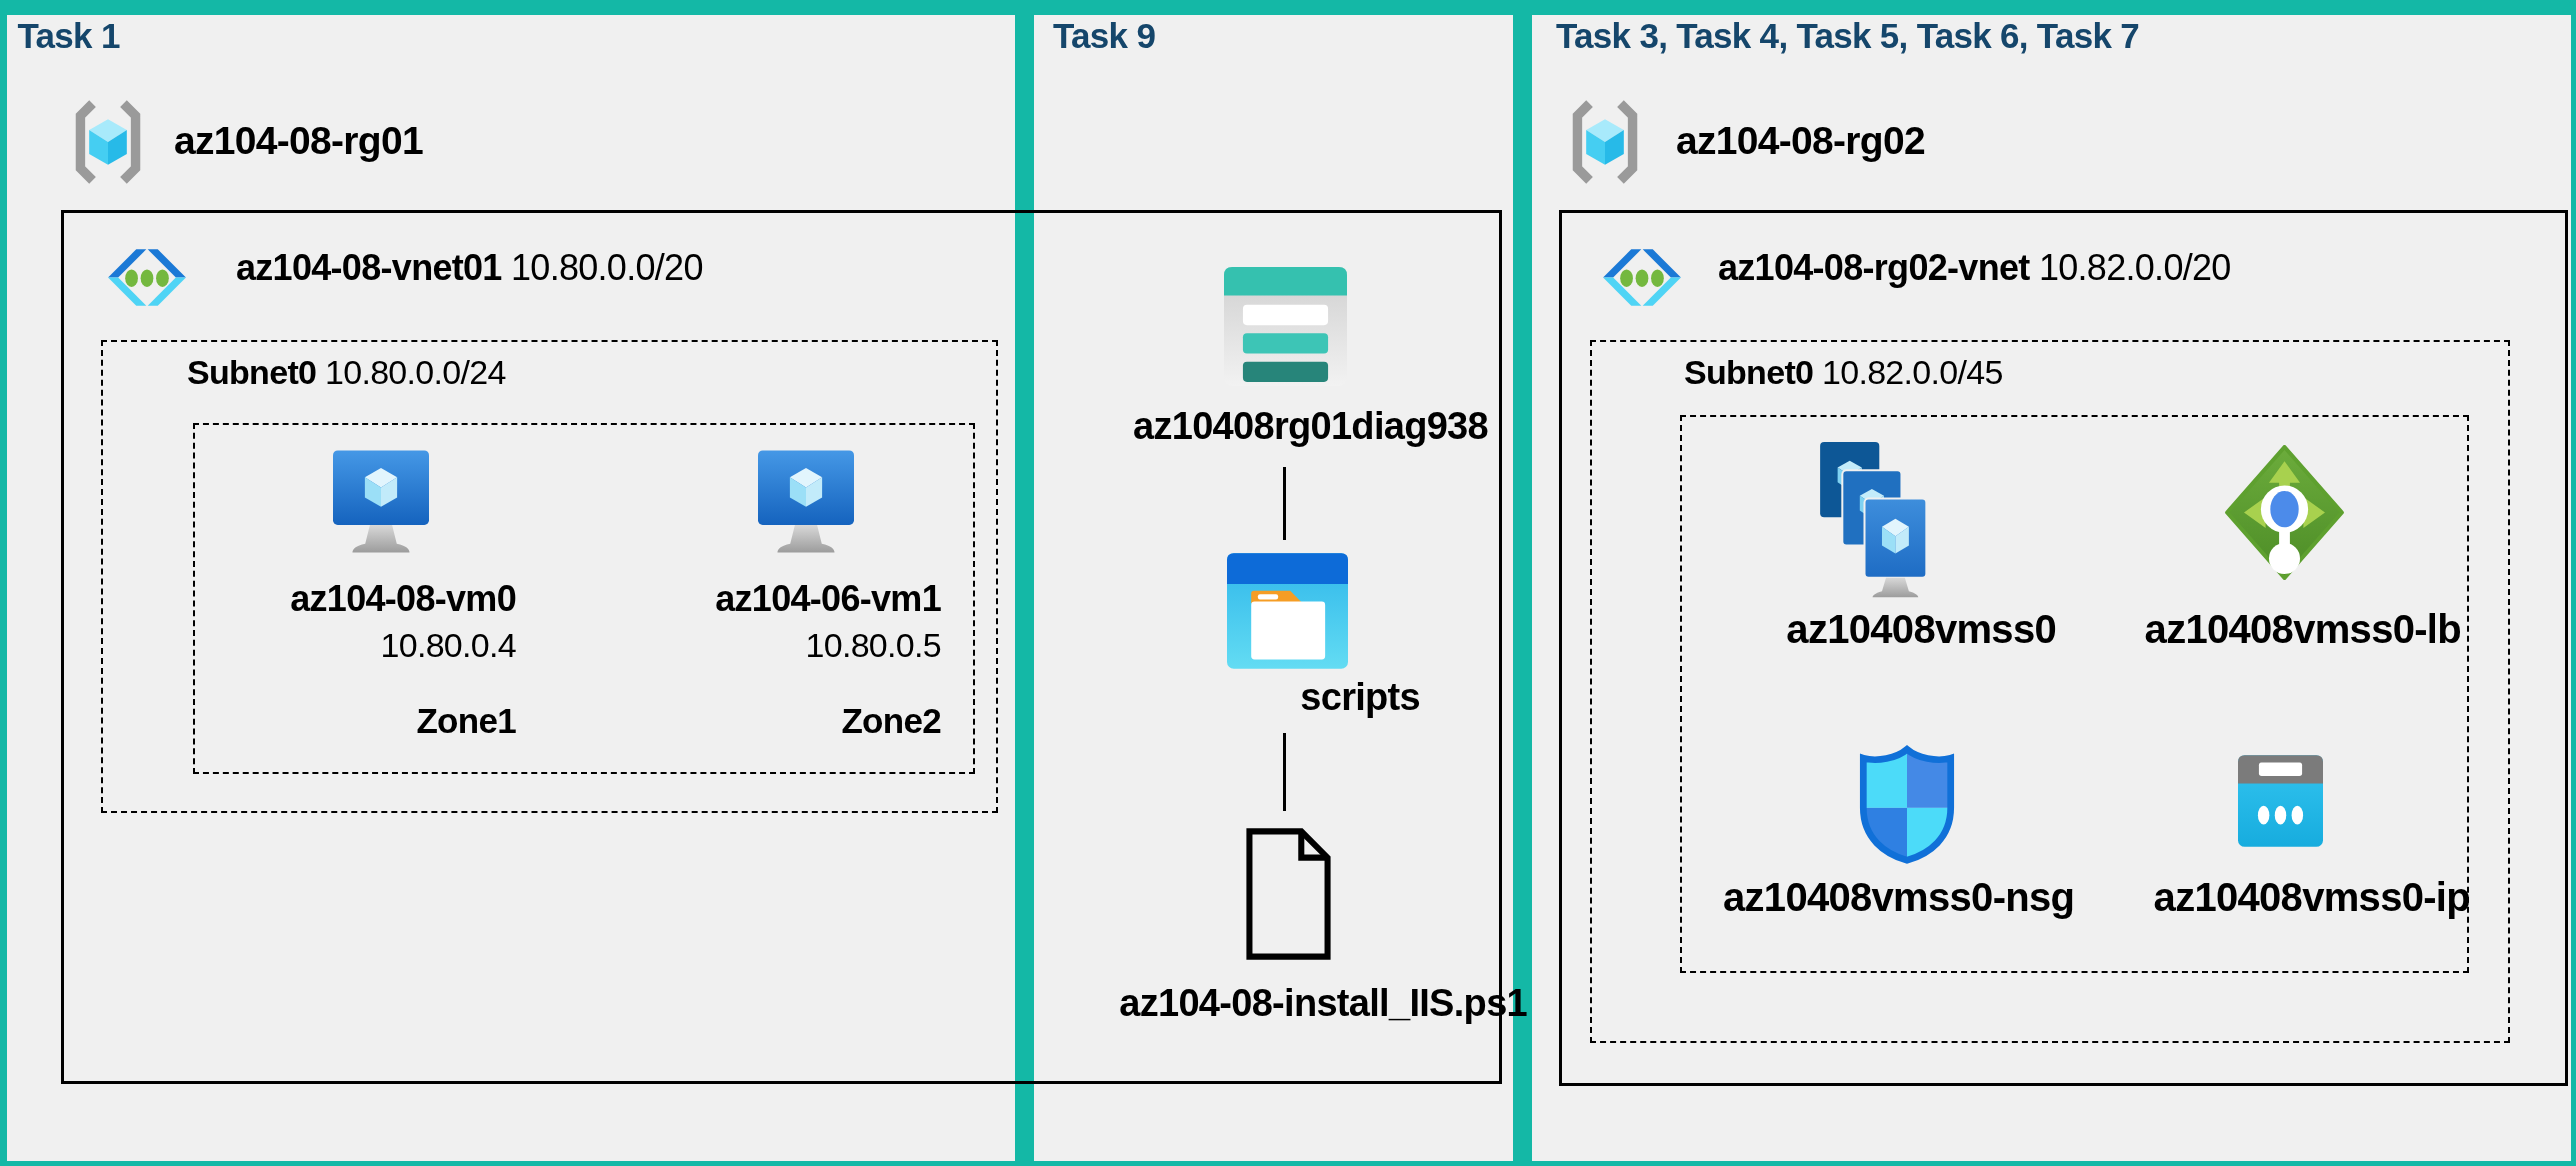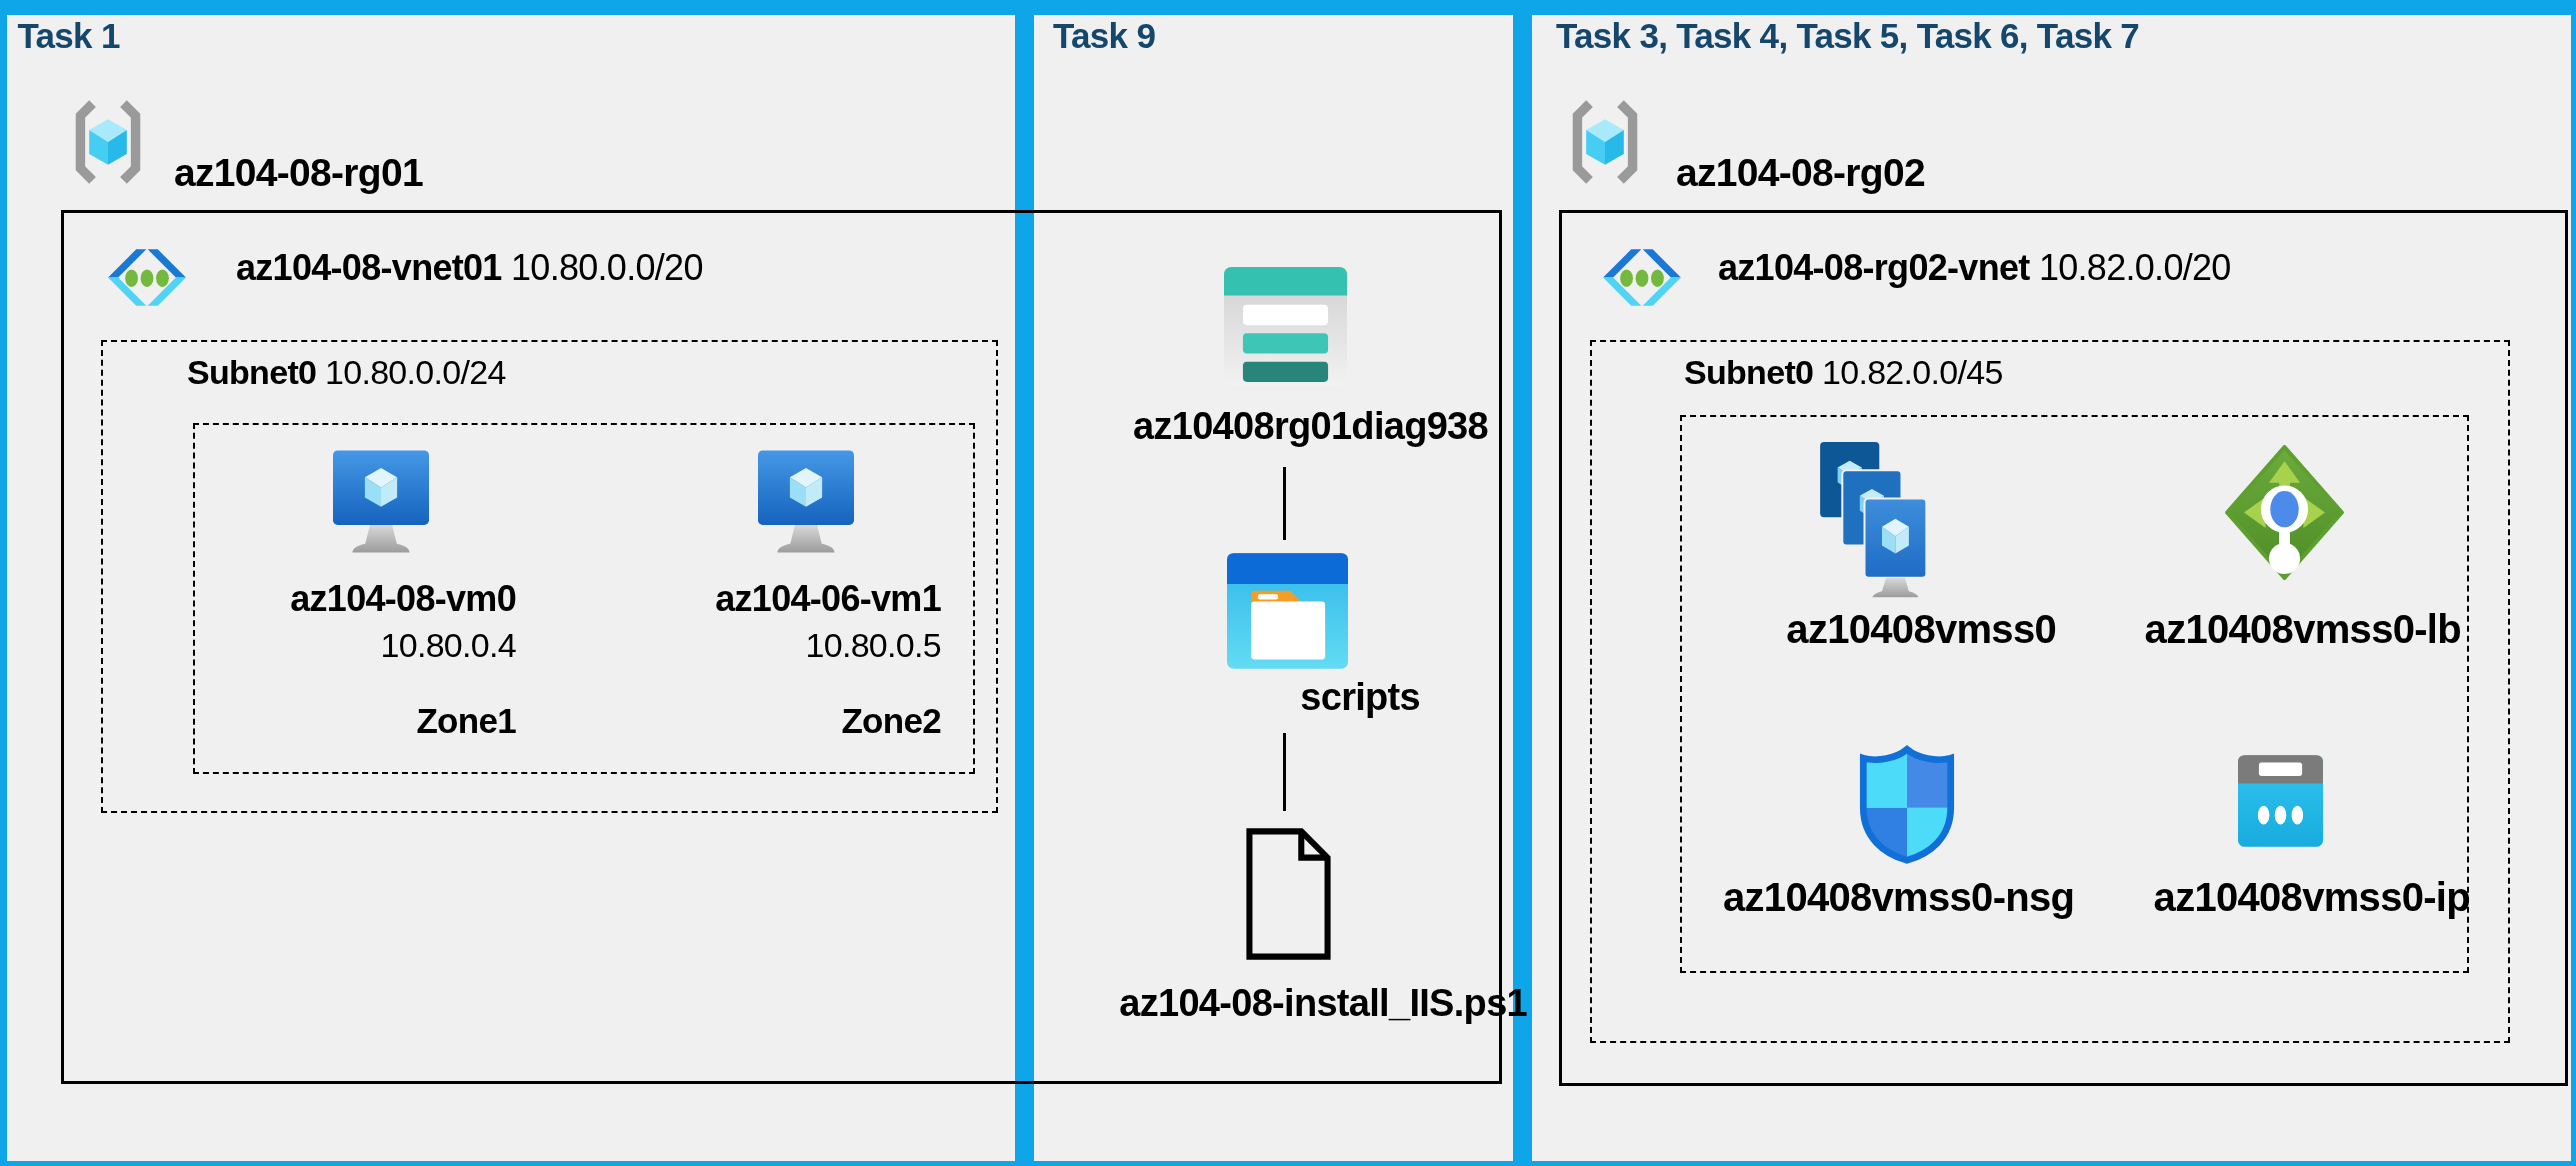--- a/index.html
+++ b/index.html
@@ -1,32 +1,32 @@
 <!DOCTYPE html>
 <html style="font-size:10.8px"><head>
 <meta charset="utf-8">
 <style>
   * { box-sizing: border-box; margin: 0; padding: 0; }
   html,body { background:#ffffff; }
   body { font-family: "Liberation Sans", sans-serif; color:#000; }
-  .canvas { position:relative; width:2576px; height:1166px; background:#0ea5e9; overflow:hidden; }
+  .canvas { position:relative; width:2576px; height:1166px; background:#14b8a6; overflow:hidden; }
 
   .panel { position:absolute; top:15px; height:1146px; background:#F0F0F0; }
   .panel.p1 { left:6.7px;   width:1008px; }
   .panel.p2 { left:1034px; width:479px;  }
   .panel.p3 { left:1532px; width:1039px; }
 
   .heading { position:absolute; top:16px; font-size:35px; font-weight:700; color:#15466B; letter-spacing:-0.7px; white-space:nowrap; }
   .h1 { left:17.5px; }
   .h2 { left:1053px; }
   .h3 { left:1556px; }
 
   .abs { position:absolute; }
 
-  .rg-label { position:absolute; font-size:39px; font-weight:700; letter-spacing:-0.7px; white-space:nowrap;margin-top:32px; }
+  .rg-label { position:absolute; font-size:39px; font-weight:700; letter-spacing:-0.7px; white-space:nowrap; }
 
   .bigbox { position:absolute; border:3.4px solid #000; }
   .b1 { left:61px;   top:210px; width:1441px; height:874px; }
   .b3 { left:1559px; top:210px; width:1009px; height:876px; }
 
   .vnet-label { position:absolute; font-size:36px; letter-spacing:-0.7px; white-space:nowrap; }
   .vnet-label .name { font-weight:700; }
   .vnet-label .cidr { font-weight:400; }
 
   .dashedbox { position:absolute; border:2.7px dashed #000; }

